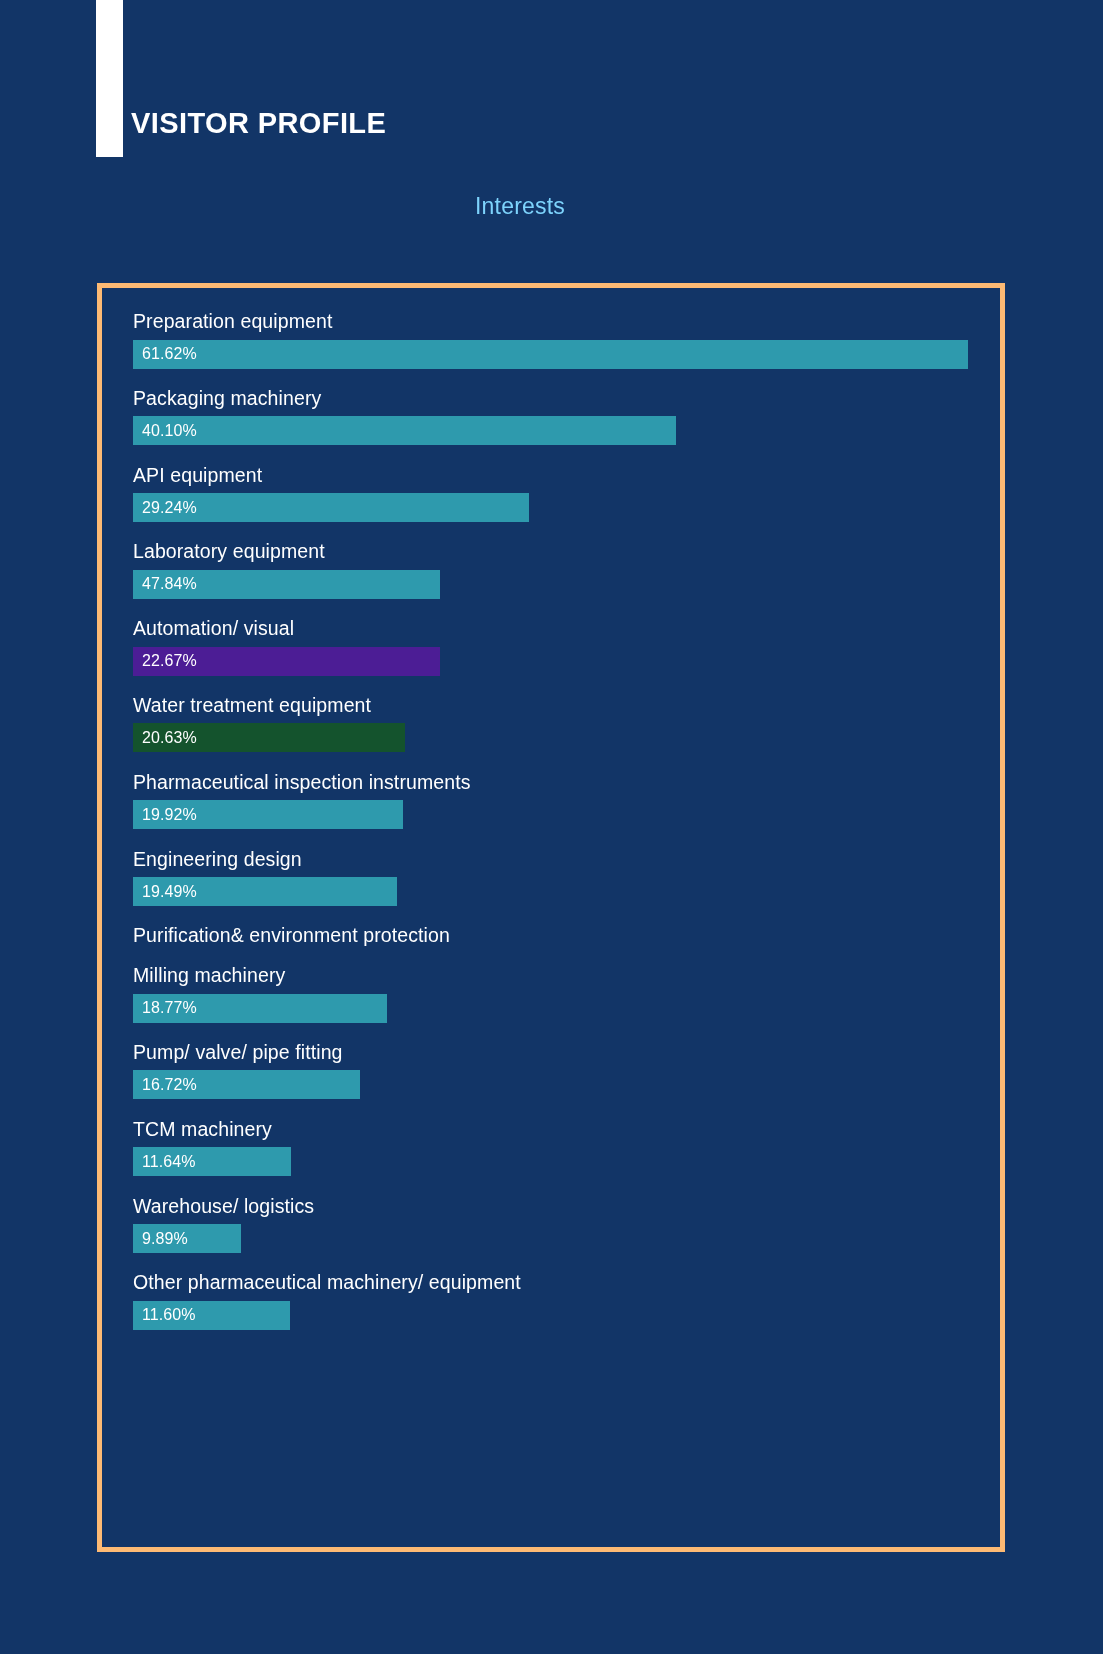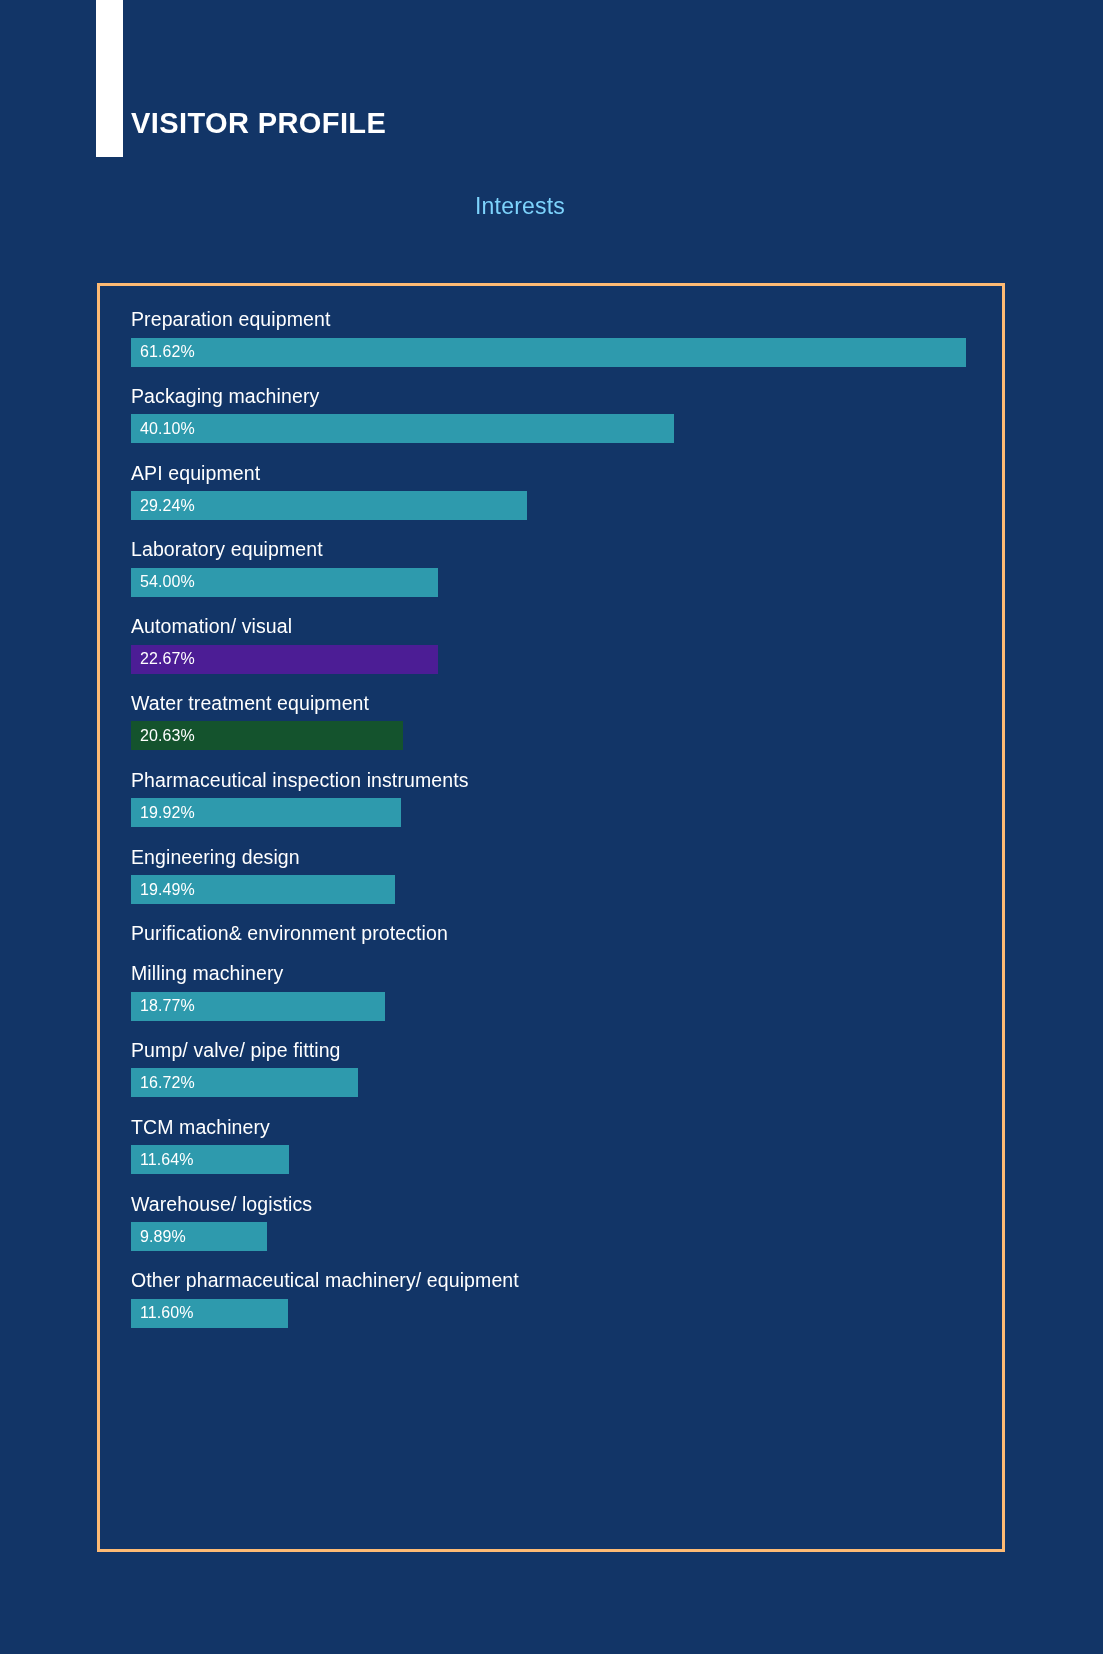--- a/index.html
+++ b/index.html
@@ -54,21 +54,21 @@
     letter-spacing: 0.2px;
   }
 
   
   .chart-frame {
     position: absolute;
     left: 97px;
     top: 283px;
     width: 908px;
     height: 1269px;
-    border: 3px solid #fdba74;
+    border: 5px solid #fdba74;
     background: transparent;
   }
 
   .chart-inner {
     position: absolute;
     left: 31px;   
     top: 24px;
     right: 10px;
     bottom: 10px;
   }
@@ -145,21 +145,21 @@
           <div class="bar-track">
             <div class="bar-fill" style="width: 396.225px; background: rgb(46, 154, 173);">
               <span class="bar-value">29.24%</span>
             </div>
           </div>
         </div>
         <div class="bar-row">
           <div class="bar-label">Laboratory equipment</div>
           <div class="bar-track">
             <div class="bar-fill" style="width: 307.468px; background: rgb(46, 154, 173);">
-              <span class="bar-value">54.00%</span>
+              <span class="bar-value">47.84%</span>
             </div>
           </div>
         </div>
         <div class="bar-row">
           <div class="bar-label">Automation/ visual</div>
           <div class="bar-track">
             <div class="bar-fill" style="width: 307.197px; background: #4c1d95;">
               <span class="bar-value">22.67%</span>
             </div>
           </div>
@@ -211,21 +211,21 @@
           <div class="bar-label">TCM machinery</div>
           <div class="bar-track">
             <div class="bar-fill" style="width: 157.731px; background: rgb(46, 154, 173);">
               <span class="bar-value">11.64%</span>
             </div>
           </div>
         </div>
         <div class="bar-row">
           <div class="bar-label">Warehouse/ logistics</div>
           <div class="bar-track">
-            <div class="bar-fill" style="width: 136px; background: rgb(46, 154, 173);">
+            <div class="bar-fill" style="width: 108px; background: rgb(46, 154, 173);">
               <span class="bar-value">9.89%</span>
             </div>
           </div>
         </div>
         <div class="bar-row">
           <div class="bar-label">Other pharmaceutical machinery/ equipment</div>
           <div class="bar-track">
             <div class="bar-fill" style="width: 157.189px; background: rgb(46, 154, 173);">
               <span class="bar-value">11.60%</span>
             </div>

